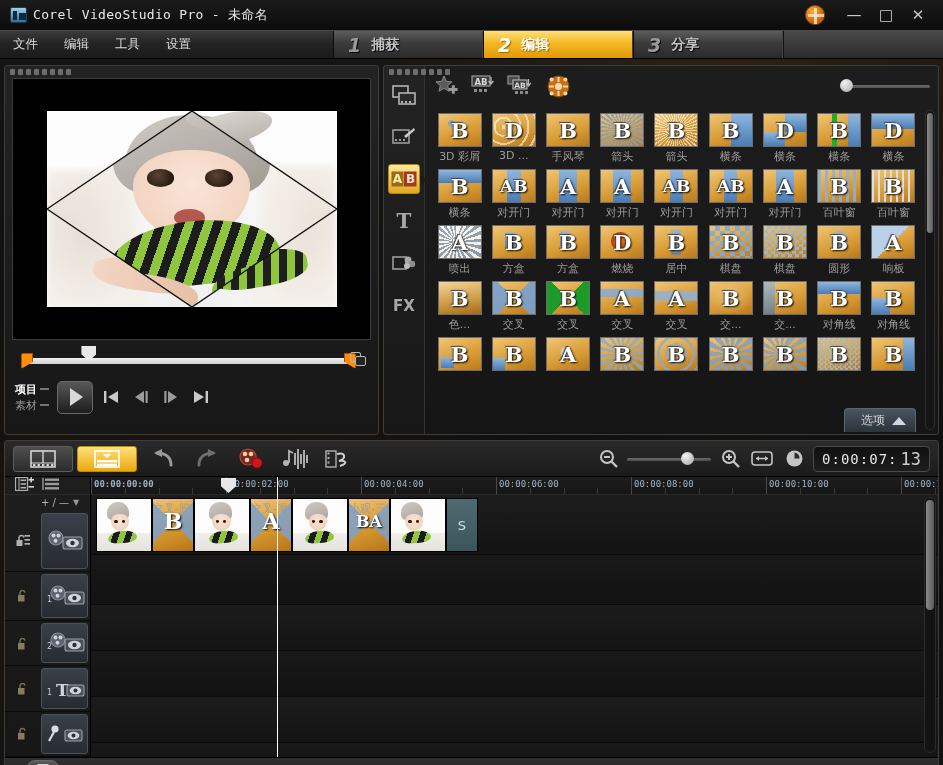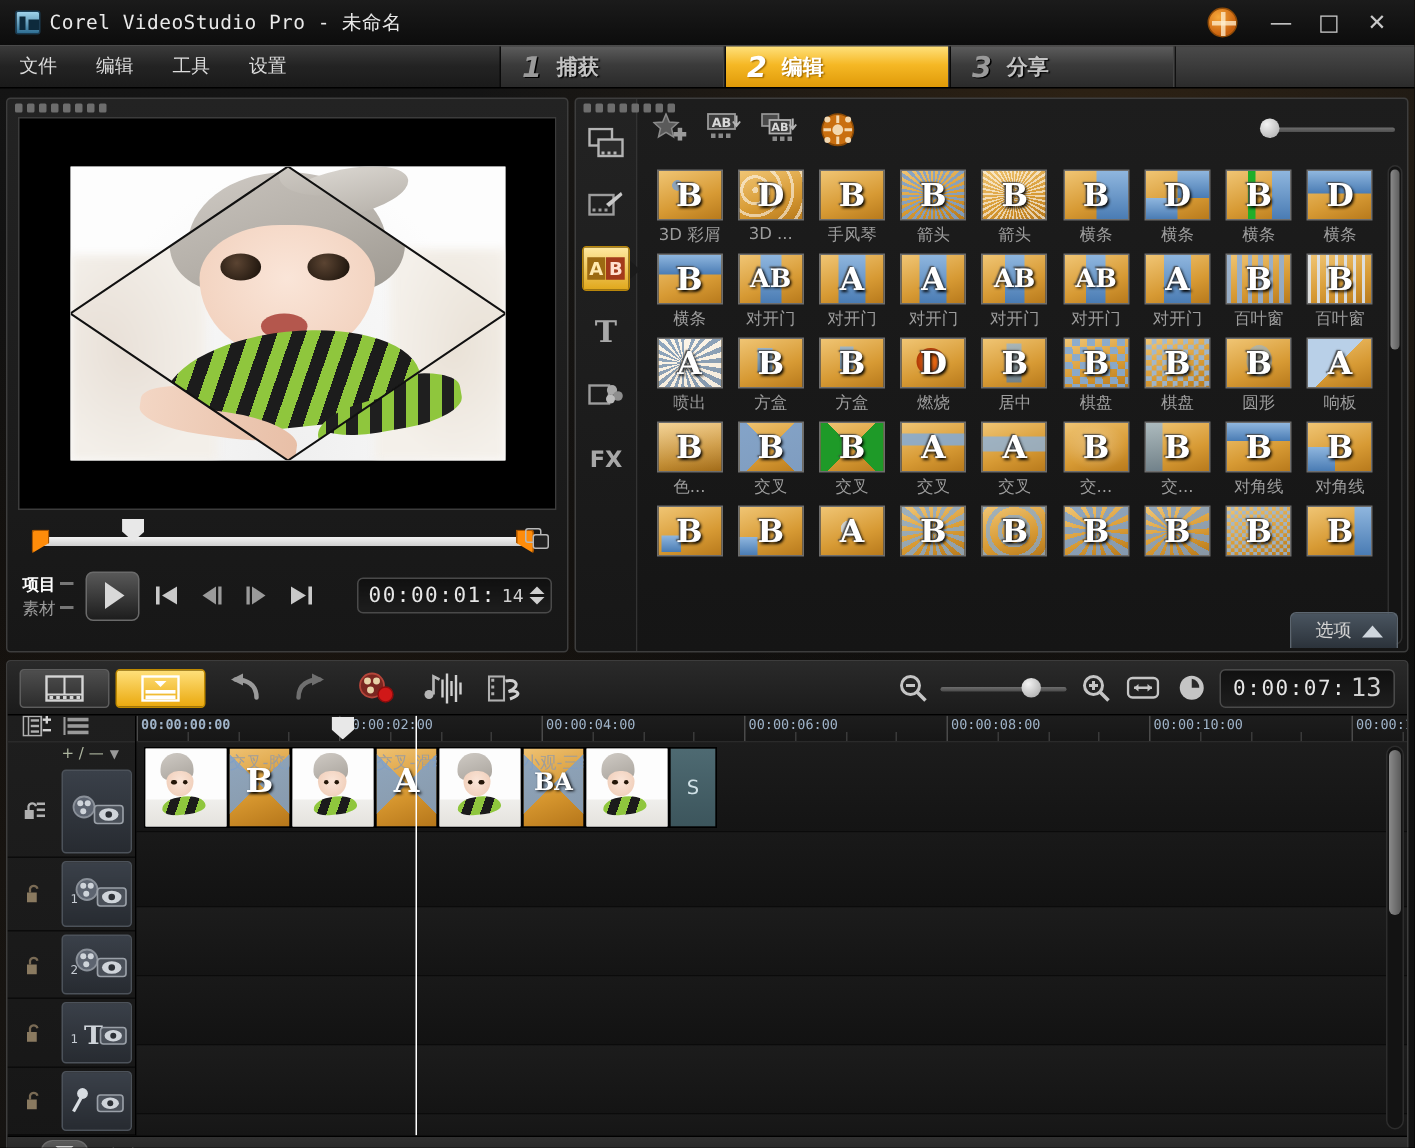--- a/index.html
+++ b/index.html
@@ -178,21 +178,21 @@
     background:linear-gradient(160deg,#f0c574,#d79a34 60%,#b87a1c);}
   .thumb .ltr{position:absolute;left:50%;top:50%;transform:translate(-50%,-50%);
     font-family:"DejaVu Serif","Liberation Serif",serif;font-weight:bold;font-size:21px;
     color:#fff;text-shadow:1px 1px 2px #000,-1px -1px 1px #444;}
   .cap{font-size:11px;color:#9d9d9d;margin-top:2px;max-width:46px;overflow:hidden;
     white-space:nowrap;text-overflow:clip;text-align:center;}
   #lib-scroll{position:absolute;right:3px;top:4px;width:10px;bottom:4px;
     background:#141414;border:1px solid #2f2f2f;border-radius:5px;cursor:pointer;}
   #lib-scroll .th{position:absolute;left:1px;right:1px;top:2px;height:120px;border-radius:4px;
     background:linear-gradient(90deg,#8a8a8a,#5d5d5d);}
-  #options-btn{position:absolute;right:6px;bottom:2px;display:flex;align-items:center;gap:7px;
+  #options-btn{position:absolute;right:22px;bottom:2px;display:flex;align-items:center;gap:7px;
     padding:3px 9px 3px 16px;border-radius:4px 4px 0 0;cursor:pointer;
     background:linear-gradient(180deg,#4a5560,#2b323a);border:1px solid #5c6670;border-bottom:none;}
   #options-btn .t{font-size:12px;color:#d2d2d2;}
   #options-btn .chev{width:0;height:0;border-left:7px solid transparent;
     border-right:7px solid transparent;border-bottom:8px solid #cfd6dd;}
 
   
   #timeline{margin:5px 4px 0 4px;height:340px;border:1px solid #3d3d3d;border-radius:3px;
     background:linear-gradient(180deg,#1f1f1f,#161616);position:relative;z-index:3;
     display:flex;flex-direction:column;overflow:hidden;}
@@ -395,28 +395,20 @@
             <rect x="1.3" y="1" width="2.2" height="12" fill="#9a9a9a"></rect>
             <polygon points="5,1 5,13 14,7" fill="#9a9a9a"></polygon>
           </svg>
       </div>
       <div class="tbtn">
         <svg width="16" height="14" viewBox="0 0 16 14">
             <polygon points="1,1 1,13 11,7" fill="#c9c9c9"></polygon>
             <rect x="12.6" y="1" width="2.4" height="12" fill="#c9c9c9"></rect>
           </svg>
       </div>
-      <div id="timecode">
-        <span class="tc">00:00:01:</span>
-        <span class="tcf">14</span>
-        <span id="spin">
-            <i></i>
-            <i></i>
-          </span>
-      </div>
     </div>
   </div>
 
   <div class="panel" id="library-panel">
     <div class="grips">
       <i></i>
         <i></i>
         <i></i>
         <i></i>
         <i></i>

